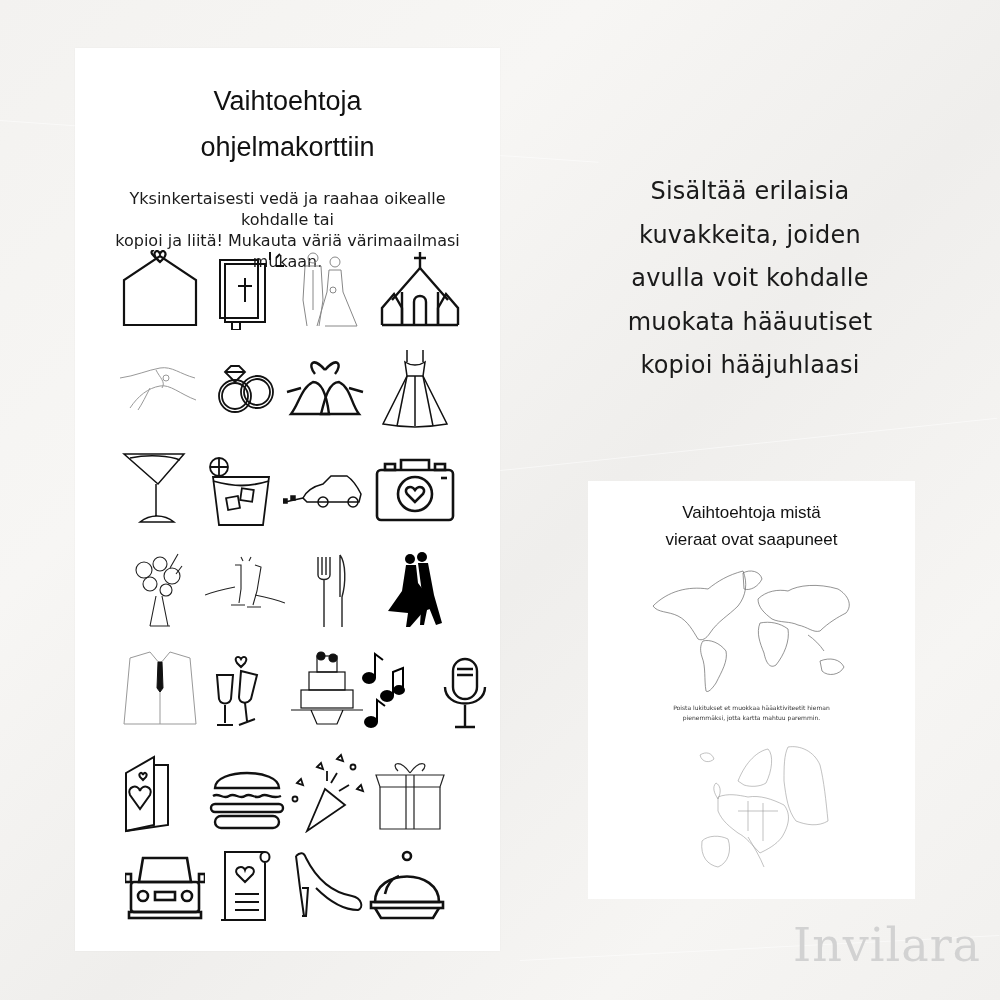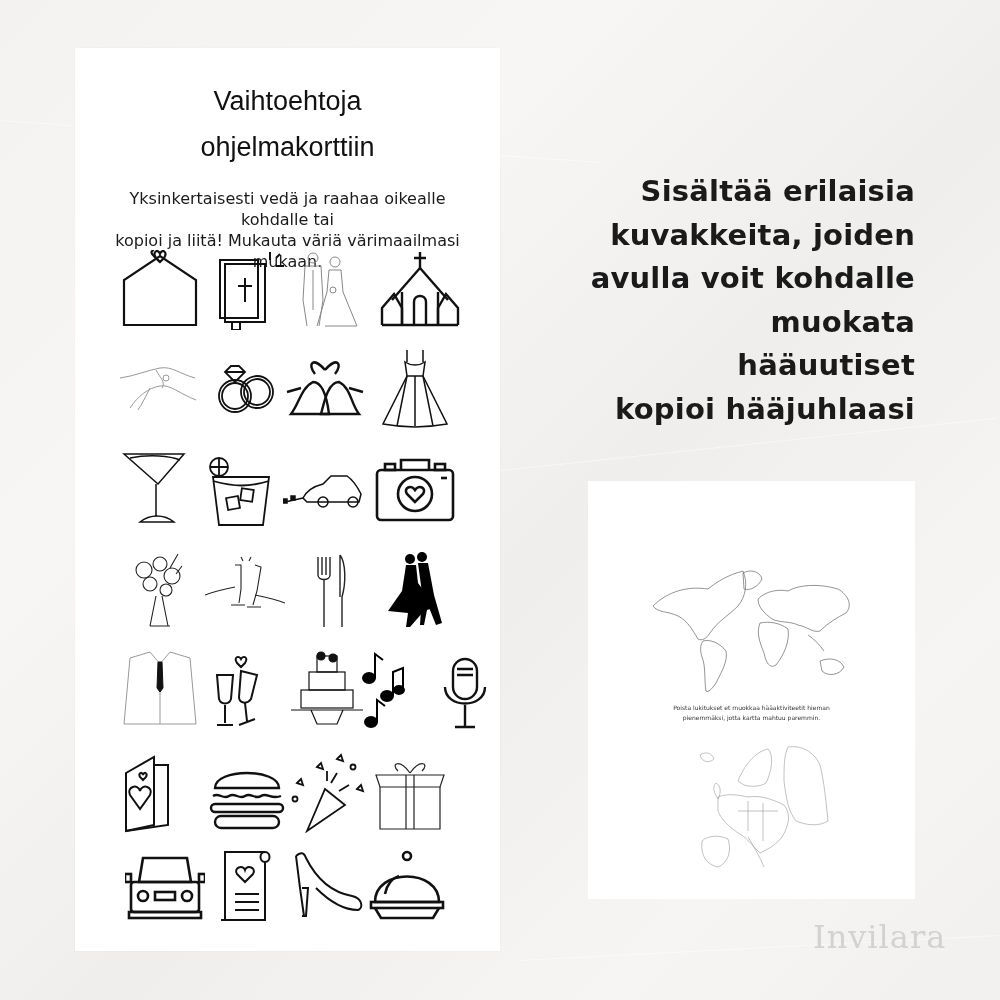--- a/index.html
+++ b/index.html
@@ -17,38 +17,38 @@
     position:absolute; left:0; right:0; top:30px; text-align:center;
     font-family:"Liberation Sans", sans-serif; font-size:27px; line-height:46px; color:#111;
   }
   .subtitle {
     position:absolute; left:20px; right:20px; top:140px; text-align:center;
     font-family:"DejaVu Sans", sans-serif; font-size:16px; line-height:21px; color:#1a1a1a;
   }
   .icon { position:absolute; width:80px; height:80px; }
   .icon svg { width:100%; height:100%; }
   .right-text {
-    position:absolute; left:585px; top:170px; width:330px; text-align:right;
-    font-family:"DejaVu Sans", sans-serif; font-weight:700; font-size:29px; line-height:43.5px; color:#1a1a1a;
+    position:absolute; left:585px; top:170px; width:330px; text-align:center;
+    font-family:"DejaVu Sans", sans-serif; font-weight:400; font-size:24px; line-height:43.5px; color:#1a1a1a;
     letter-spacing:0.2px;
   }
   .card-right {
     position:absolute; left:588px; top:481px; width:327px; height:418px; background:#fff;
   }
   .cr-title {
     position:absolute; left:0; right:0; top:18px; text-align:center;
     font-family:"Liberation Sans", sans-serif; font-size:17px; line-height:27px; color:#111;
   }
   .cr-note {
     position:absolute; left:20px; right:20px; top:222px; text-align:center;
     font-family:"DejaVu Sans", sans-serif; font-size:6px; line-height:10px; color:#333;
   }
   .watermark {
     position:absolute; left:793px; top:918px;
-    font-family:"DejaVu Serif", serif; font-size:32px; color:#d2d2d2; letter-spacing:1px;margin-left:20px;
+    font-family:"DejaVu Serif", serif; font-size:46px; color:#d2d2d2; letter-spacing:1px;
   }
 </style>
 </head>
 <body>
 
 <div class="crease" style="left:0;top:120px;width:600px;transform:rotate(4deg);"></div>
 <div class="crease" style="left:500px;top:470px;width:500px;transform:rotate(-6deg);"></div>
 <div class="crease" style="left:520px;top:960px;width:480px;transform:rotate(-3deg);"></div>
 
 <div class="card-left">
@@ -323,20 +323,24 @@
 
 <div class="right-text">
   <div>Sisältää erilaisia</div>
   <div>kuvakkeita, joiden</div>
   <div>avulla voit kohdalle</div>
   <div>muokata hääuutiset</div>
   <div>kopioi hääjuhlaasi</div>
 </div>
 
 <div class="card-right">
+  <div class="cr-title">
+    <div>Vaihtoehtoja mistä</div>
+    <div>vieraat ovat saapuneet</div>
+  </div>
   <div style="position:absolute;left:60px;top:80px;width:215px;height:135px;">
     <svg viewBox="0 0 215 135" width="215" height="135" fill="none" stroke="#666" stroke-width="0.7">
       <path d="M5 45 C20 30 40 25 60 28 C70 20 80 14 95 10 C100 22 98 35 90 45 C80 55 70 60 62 72 C58 78 54 80 50 78 C45 70 40 60 30 55 C20 50 10 52 5 45 Z"></path>
       <path d="M55 80 C62 78 72 82 78 90 C80 100 74 110 68 122 C64 128 60 132 58 130 C56 118 58 106 54 96 C52 90 52 84 55 80 Z"></path>
       <path d="M95 12 C102 8 112 10 114 18 C110 26 102 30 96 28 Z"></path>
       <path d="M110 38 C118 30 130 28 140 30 C150 24 170 22 190 28 C200 34 205 44 198 52 C190 56 180 62 172 70 C165 72 160 66 150 64 C142 60 132 62 124 58 C116 52 110 46 110 38 Z"></path>
       <path d="M112 62 C122 60 132 62 140 68 C142 80 136 94 128 104 C122 108 118 102 116 92 C112 82 108 72 112 62 Z"></path>
       <path d="M172 100 C182 96 192 98 196 106 C192 114 180 116 174 110 Z"></path>
       <path d="M160 74 C166 78 172 84 176 90"></path>
     </svg>

